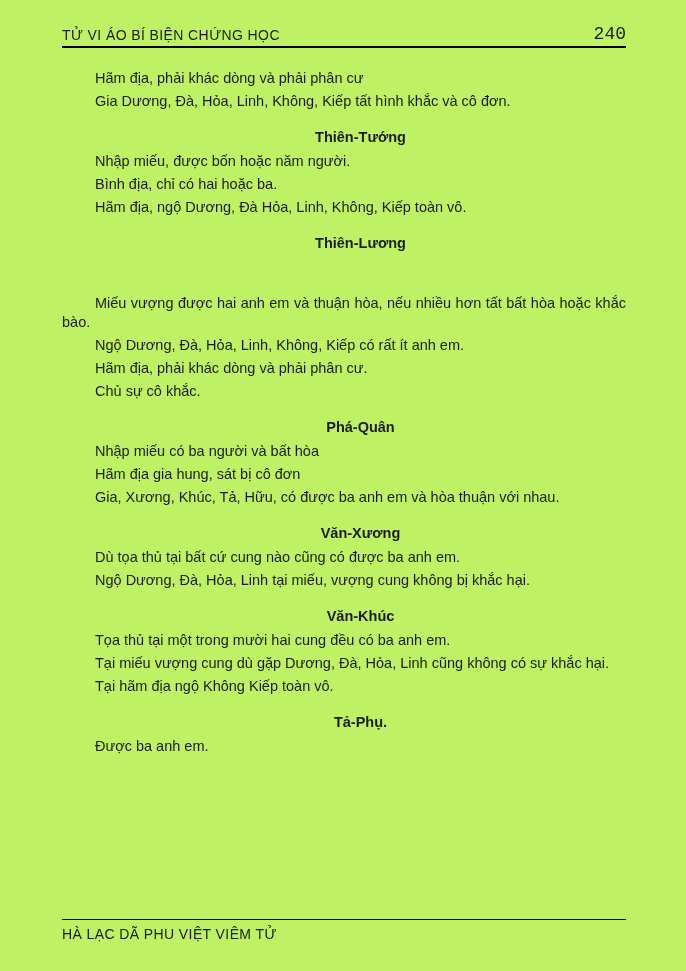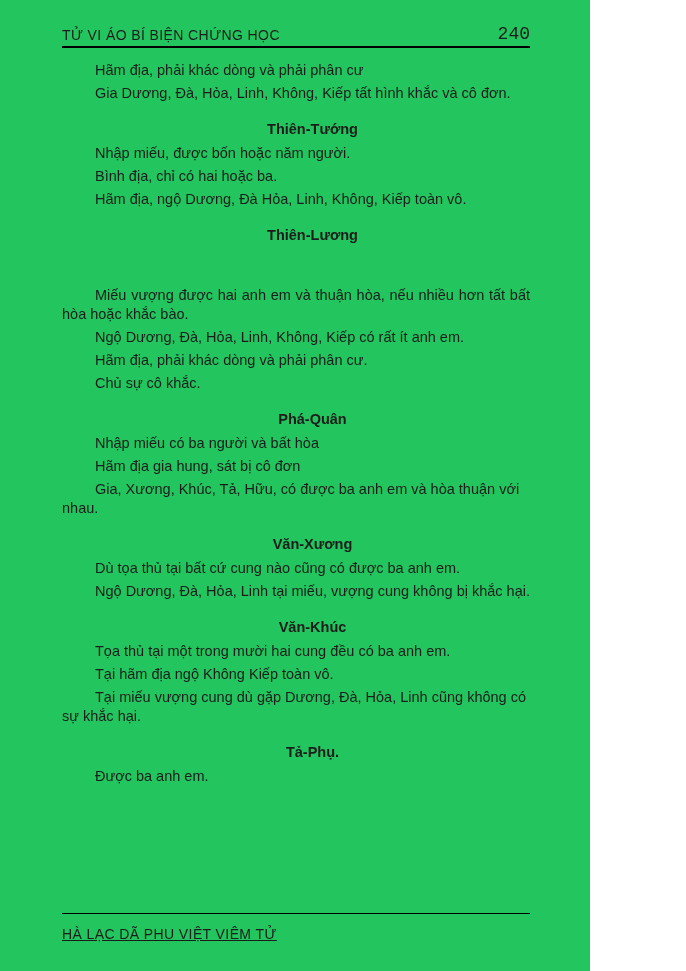--- a/index.html
+++ b/index.html
@@ -1,24 +1,24 @@
 <!DOCTYPE html>
 <html lang="vi"><head>
 <meta charset="utf-8">
 <style>
   html, body {
     margin: 0;
     padding: 0;
     background: #ffffff;
   }
   .page {
-    width: 590px;
+    width: 686px;
     height: 971px;
     box-sizing: border-box;
-    background: #22c55e;
+    background: #bef264;
     color: #1c1c1c;
     font-family: "Liberation Sans", sans-serif;
     padding: 25px 60px 28px 62px;
     display: flex;
     flex-direction: column;
     overflow: hidden;
   }
   
   .hdr {
     display: flex;
@@ -32,21 +32,21 @@
     letter-spacing: 0.4px;
     white-space: nowrap;
   }
   .hdr-page {
     font-family: Liberation Mono, monospace;
     font-size: 18px;
     line-height: 1;
   }
   
   .doc-body {
-    padding-top: 13px;
+    padding-top: 21px;
   }
   .ln {
     font-size: 14.5px;
     line-height: 19px;
     margin: 0 0 4px 0;
     text-indent: 33px;
   }
   .just {
     text-align: justify;
     margin-top: 41px;
@@ -56,22 +56,21 @@
     font-weight: bold;
     line-height: 19px;
     margin: 17px 0 5px 0;
     padding-left: 33px;
     text-align: center;
   }
   
   .ftr {
     margin-top: auto;
     border-top: 1.5px solid #000;
-    padding-top: 11px;
-    text-decoration: underline;
+    padding-top: 5px;
   }
   .ftr-text {
     font-size: 14px;
     letter-spacing: 0.4px;
   }
 </style>
 </head>
 <body>
 
 <div class="page">
@@ -111,22 +110,22 @@
 
     <section>
       <h3 class="hd">Văn-Xương</h3>
       <p class="ln">Dù tọa thủ tại bất cứ cung nào cũng có được ba anh em.</p>
       <p class="ln">Ngộ Dương, Đà, Hỏa, Linh tại miếu, vượng cung không bị khắc hại.</p>
     </section>
 
     <section>
       <h3 class="hd">Văn-Khúc</h3>
       <p class="ln">Tọa thủ tại một trong mười hai cung đều có ba anh em.</p>
+      <p class="ln">Tại miếu vượng cung dù gặp Dương, Đà, Hỏa, Linh cũng không có sự khắc hại.</p>
       <p class="ln">Tại hãm địa ngộ Không Kiếp toàn vô.</p>
-      <p class="ln">Tại miếu vượng cung dù gặp Dương, Đà, Hỏa, Linh cũng không có sự khắc hại.</p>
     </section>
 
     <section>
       <h3 class="hd">Tả-Phụ.</h3>
       <p class="ln">Được ba anh em.</p>
     </section>
 
   </div>
 
   <div class="ftr">

